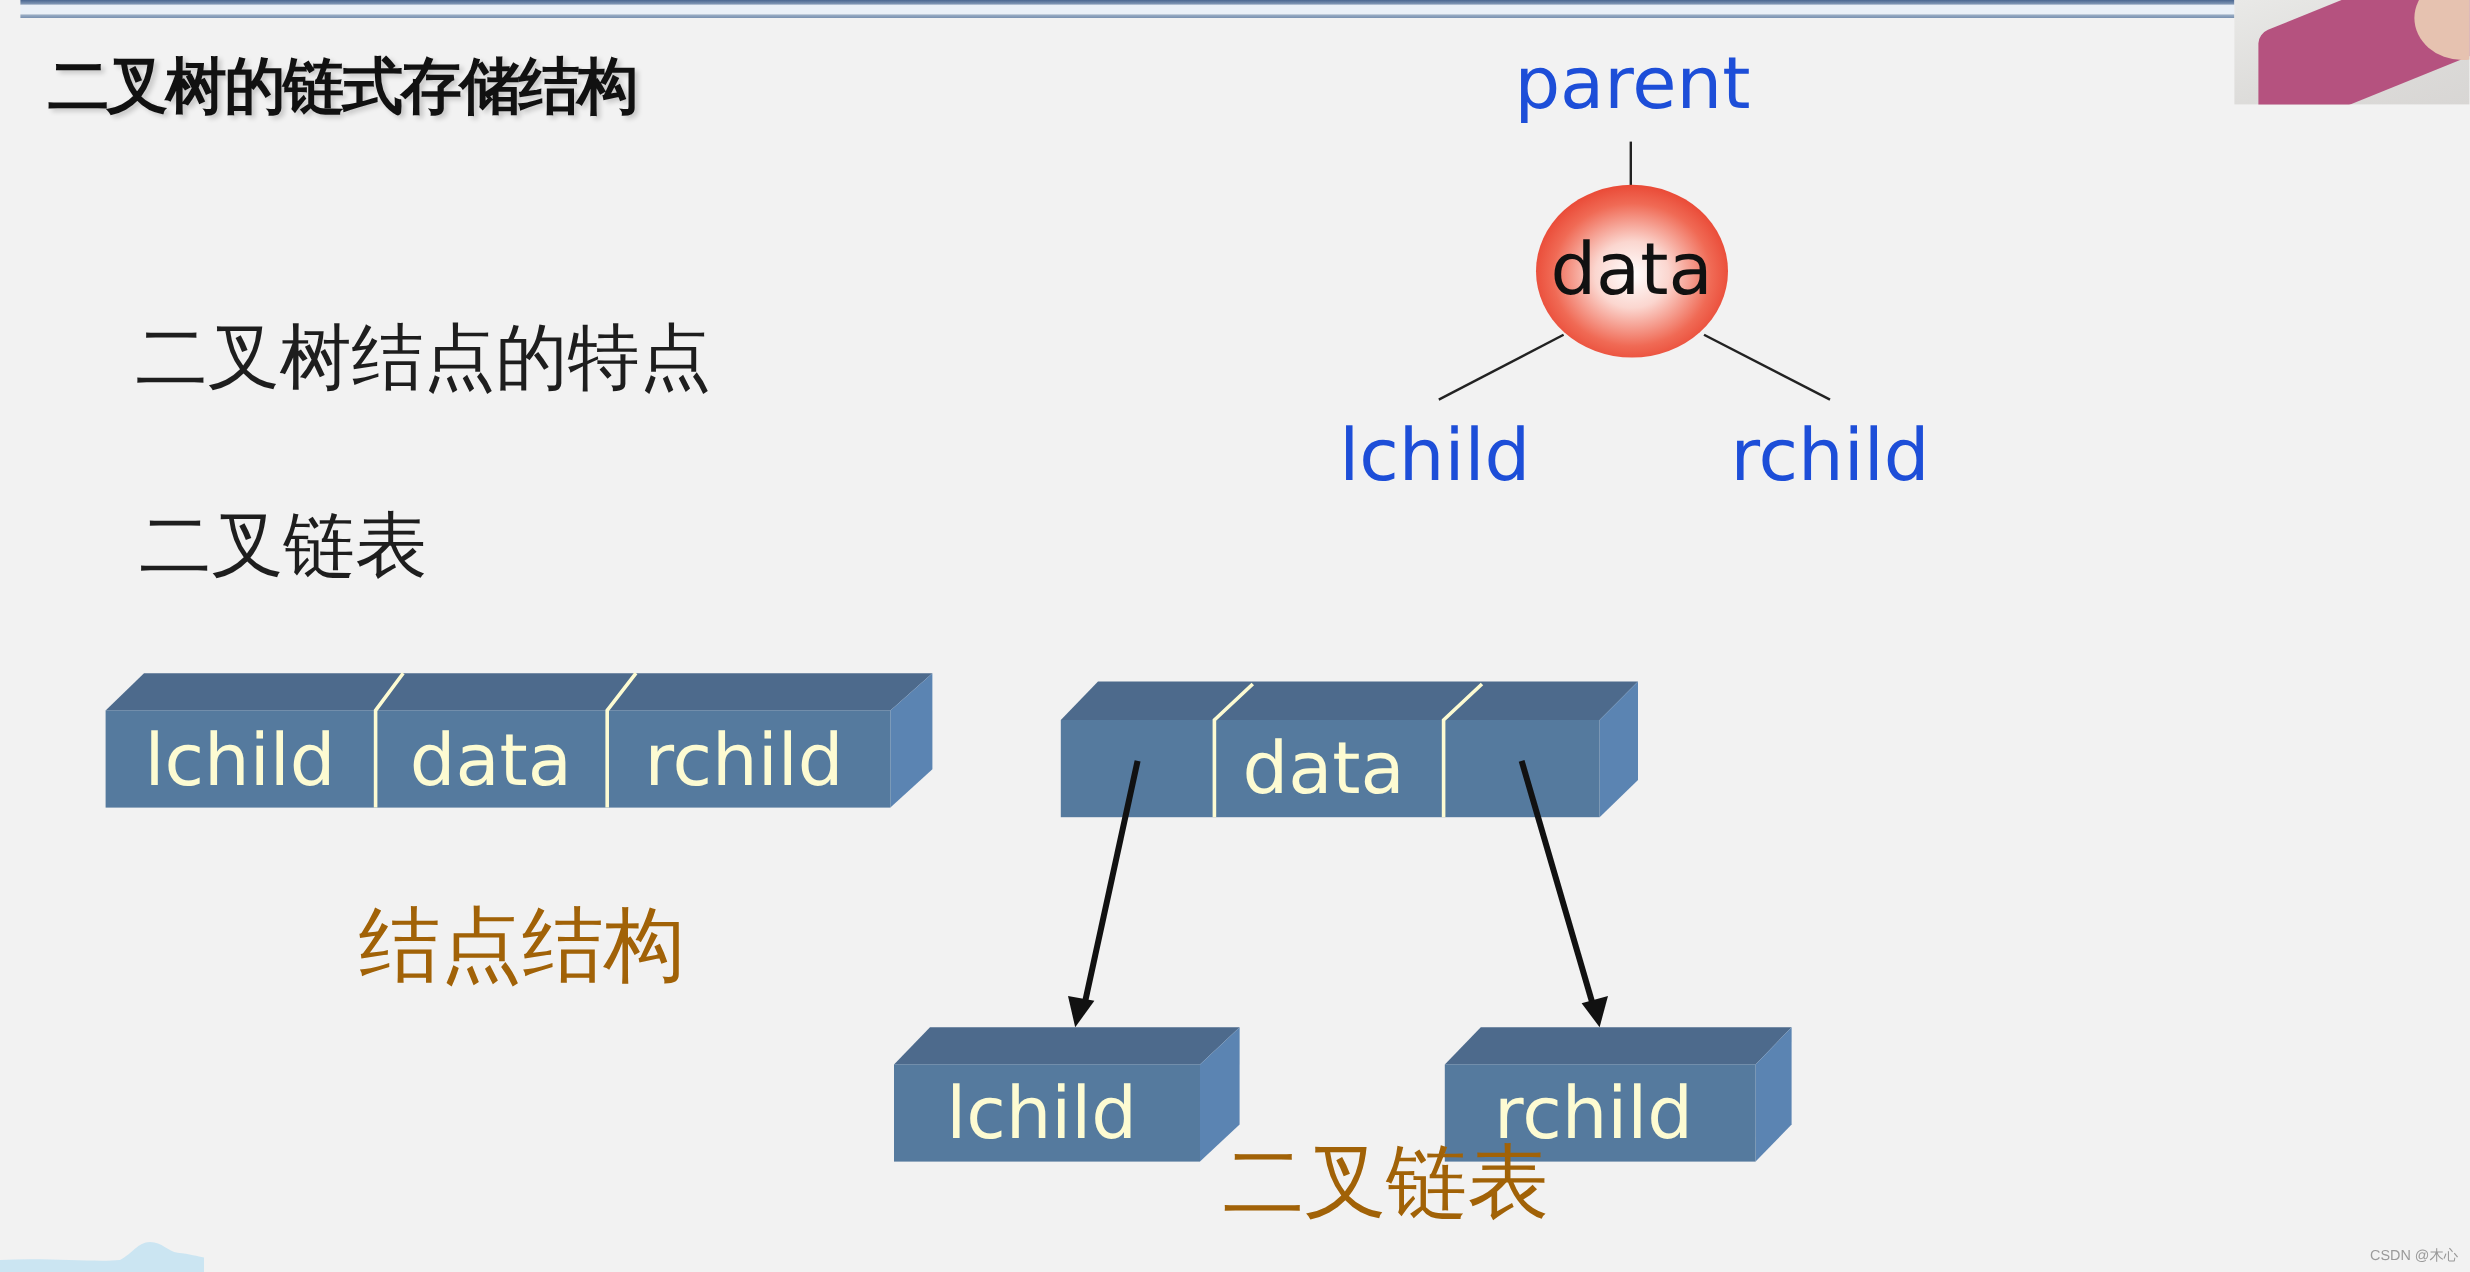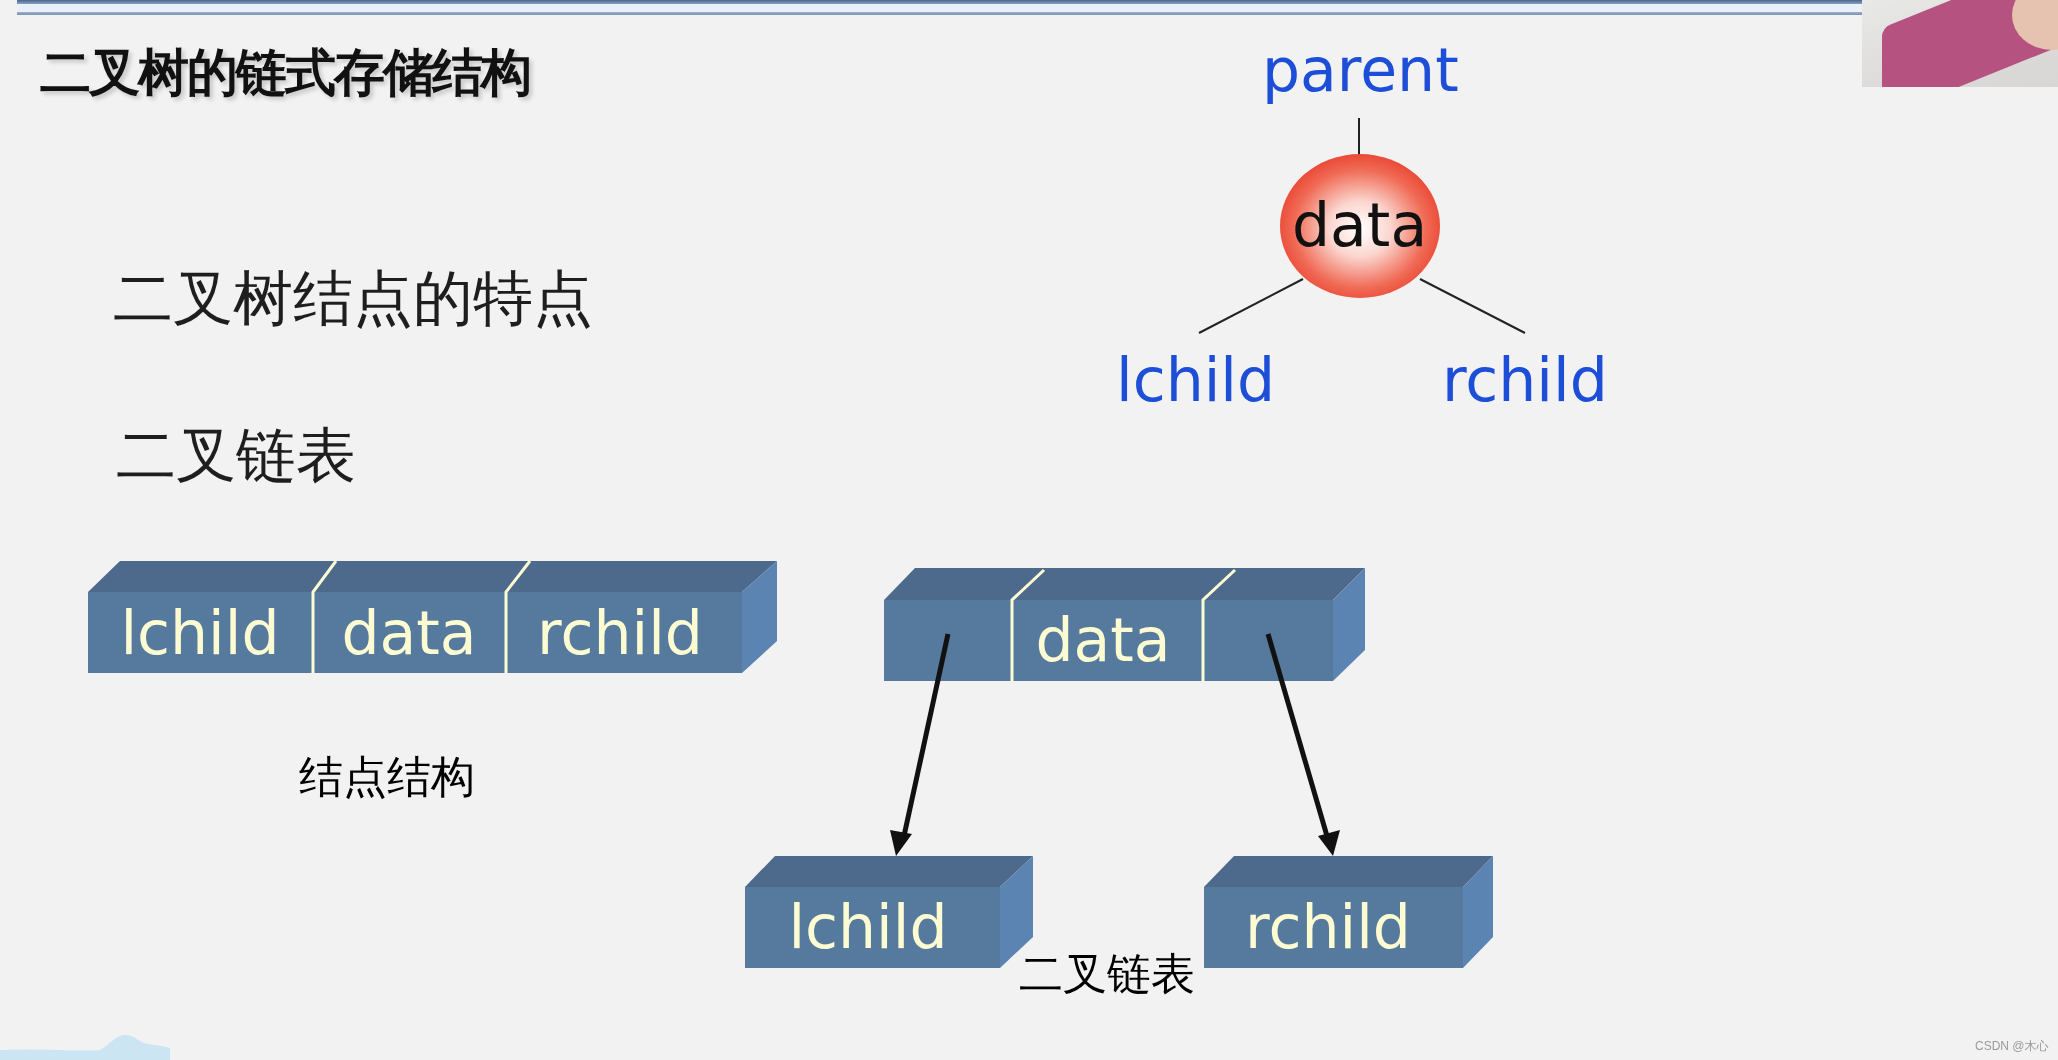--- a/index.html
+++ b/index.html
@@ -15,21 +15,21 @@
 
   .title {
     left:40px; top:48px; font-size:51px; font-weight:bold; color:#111;
     letter-spacing:-2px; white-space:nowrap; line-height:1;
     text-shadow:3px 3px 4px rgba(0,0,0,0.18);
     font-family:Liberation Serif, serif;
   }
   .sub {
     font-size:60px; color:#1e1e1e; white-space:nowrap; line-height:1;margin-top:48px;
   }
-  .caption { font-size:44px; color:#000000; white-space:nowrap; line-height:1; }
+  .caption { font-size:68px; color:#a16207; white-space:nowrap; line-height:1; }
 
   .tree-label { font-family:"DejaVu Sans", sans-serif; font-size:60px; color:#1d4ed8; white-space:nowrap; line-height:1; }
 
   .box-text {
     font-family:"DejaVu Sans", sans-serif; font-size:60px; fill:#fdfbd2;
   }
   .webcam {
     left:1862px; top:0; width:196px; height:87px;
     background:linear-gradient(160deg,#e9e9e7 0%,#dddcda 55%,#d8d6d4 100%);
     overflow:hidden;

